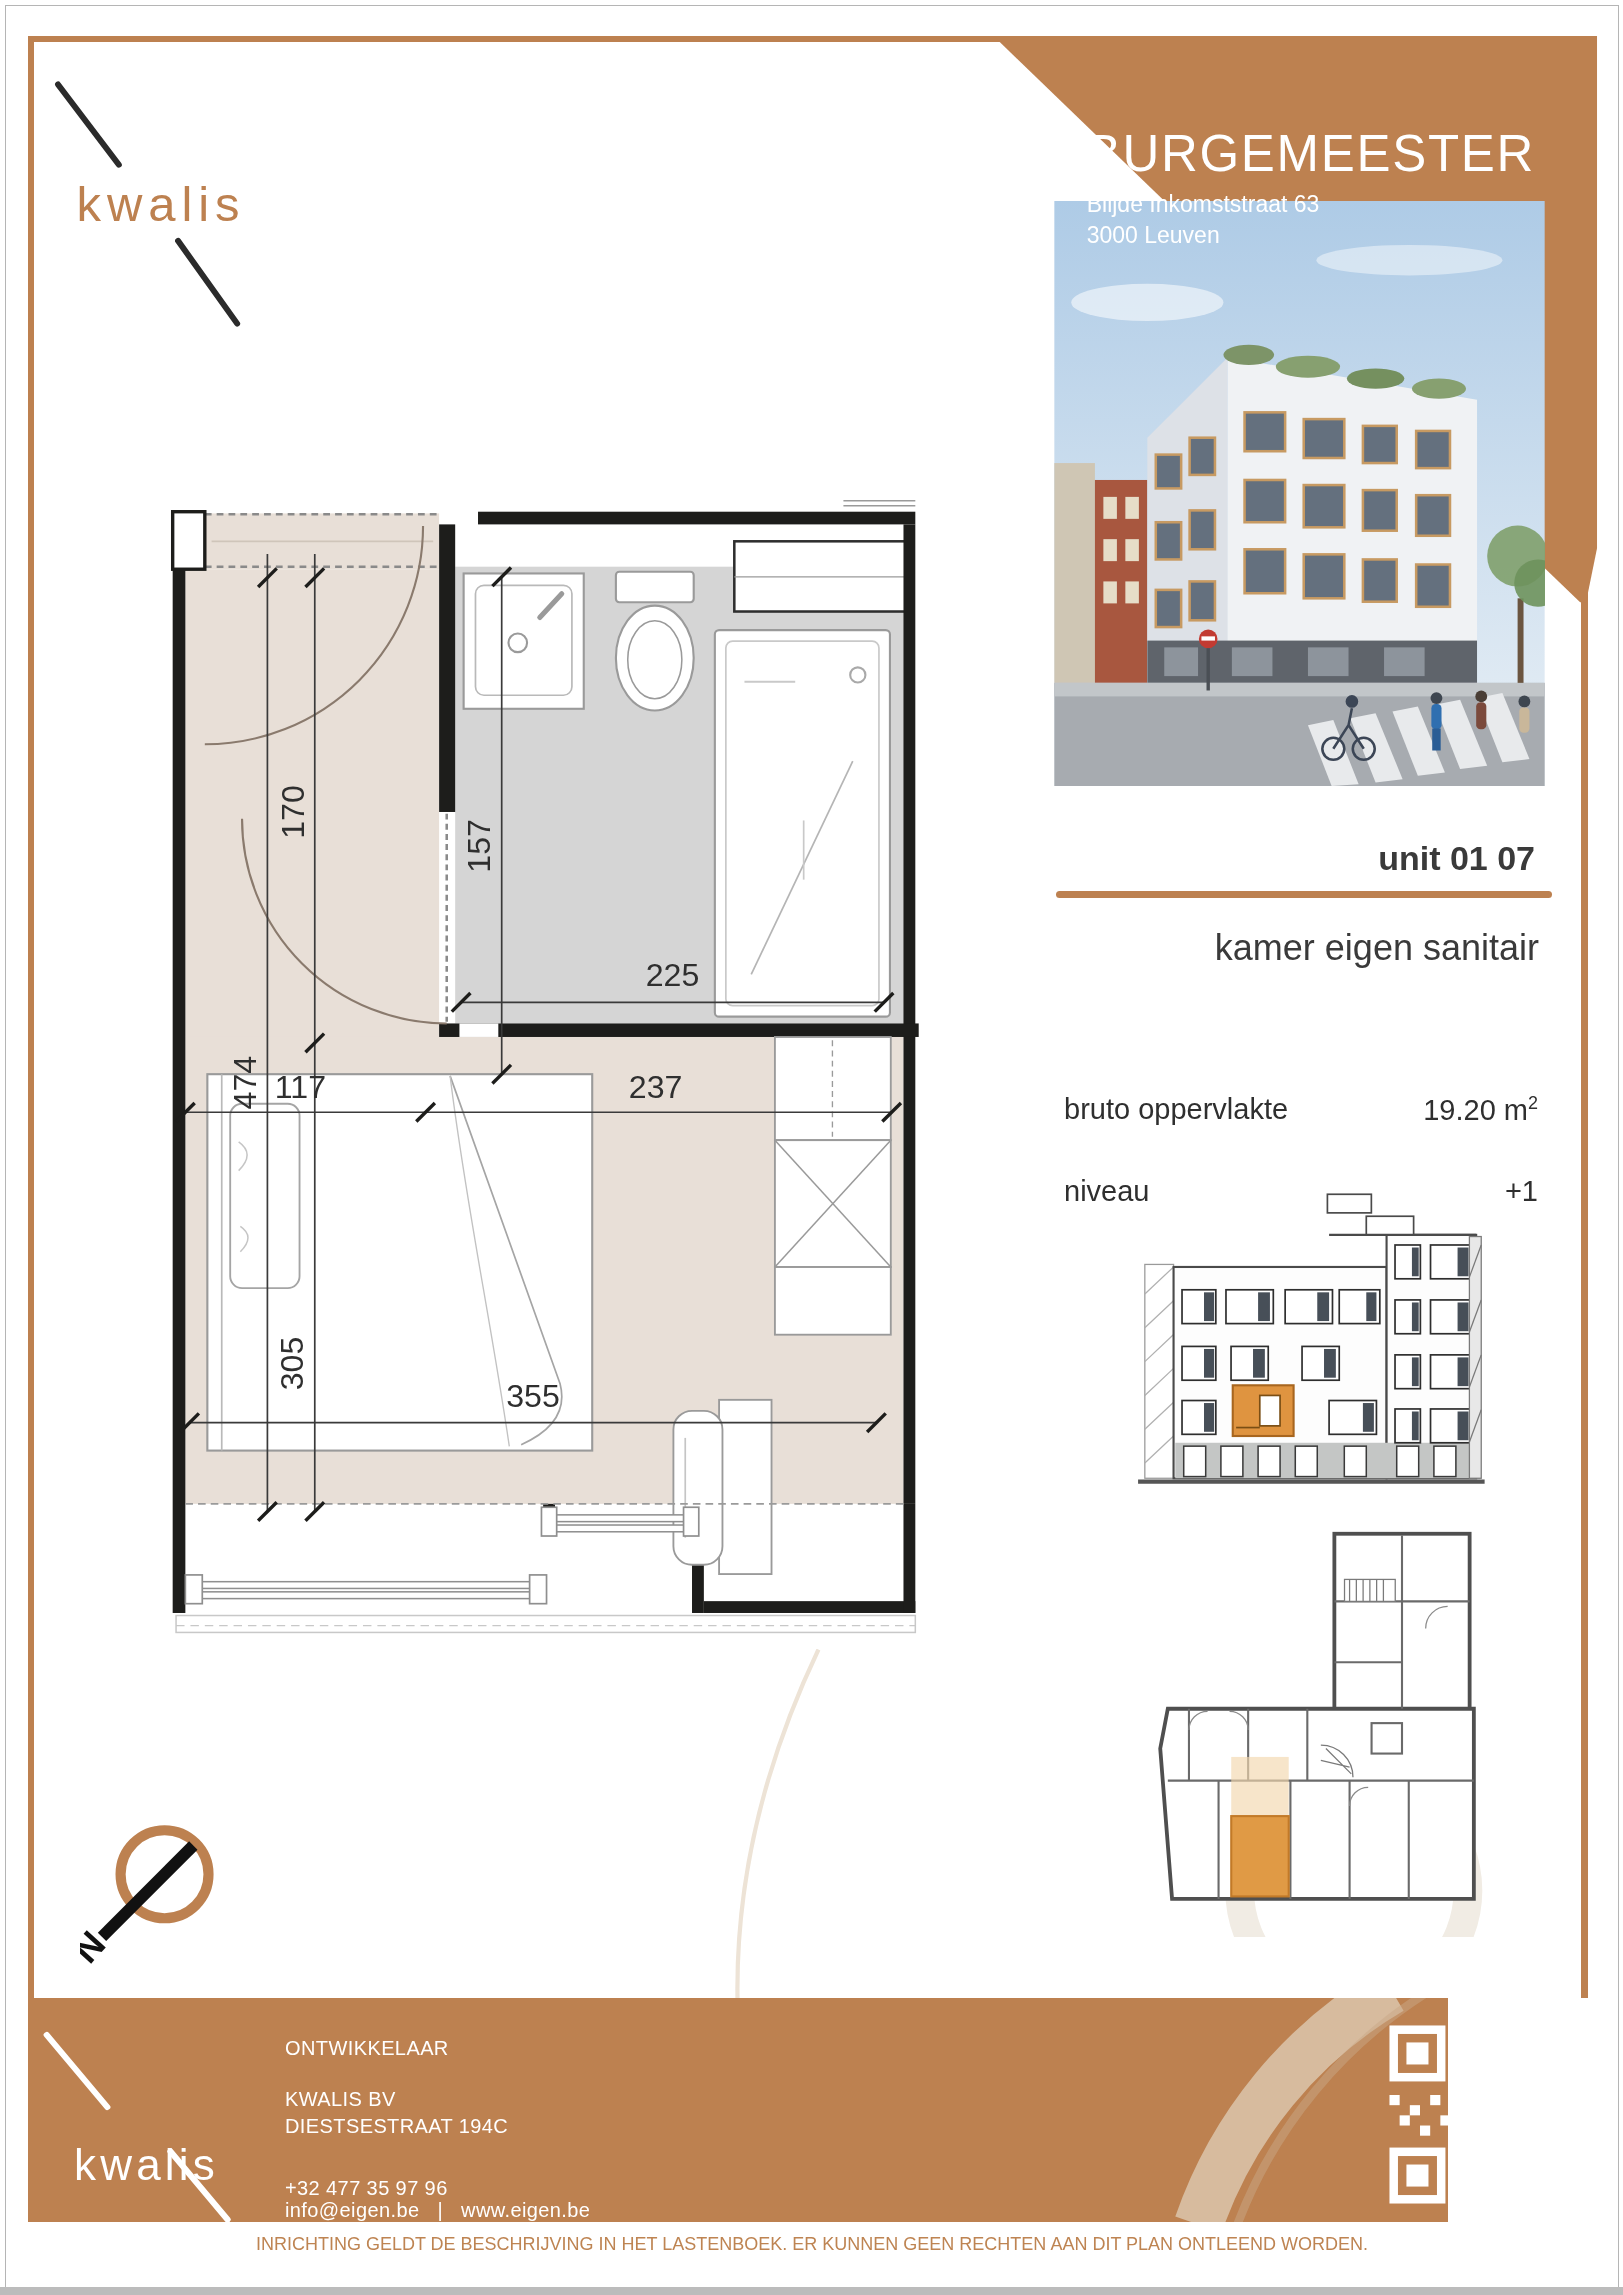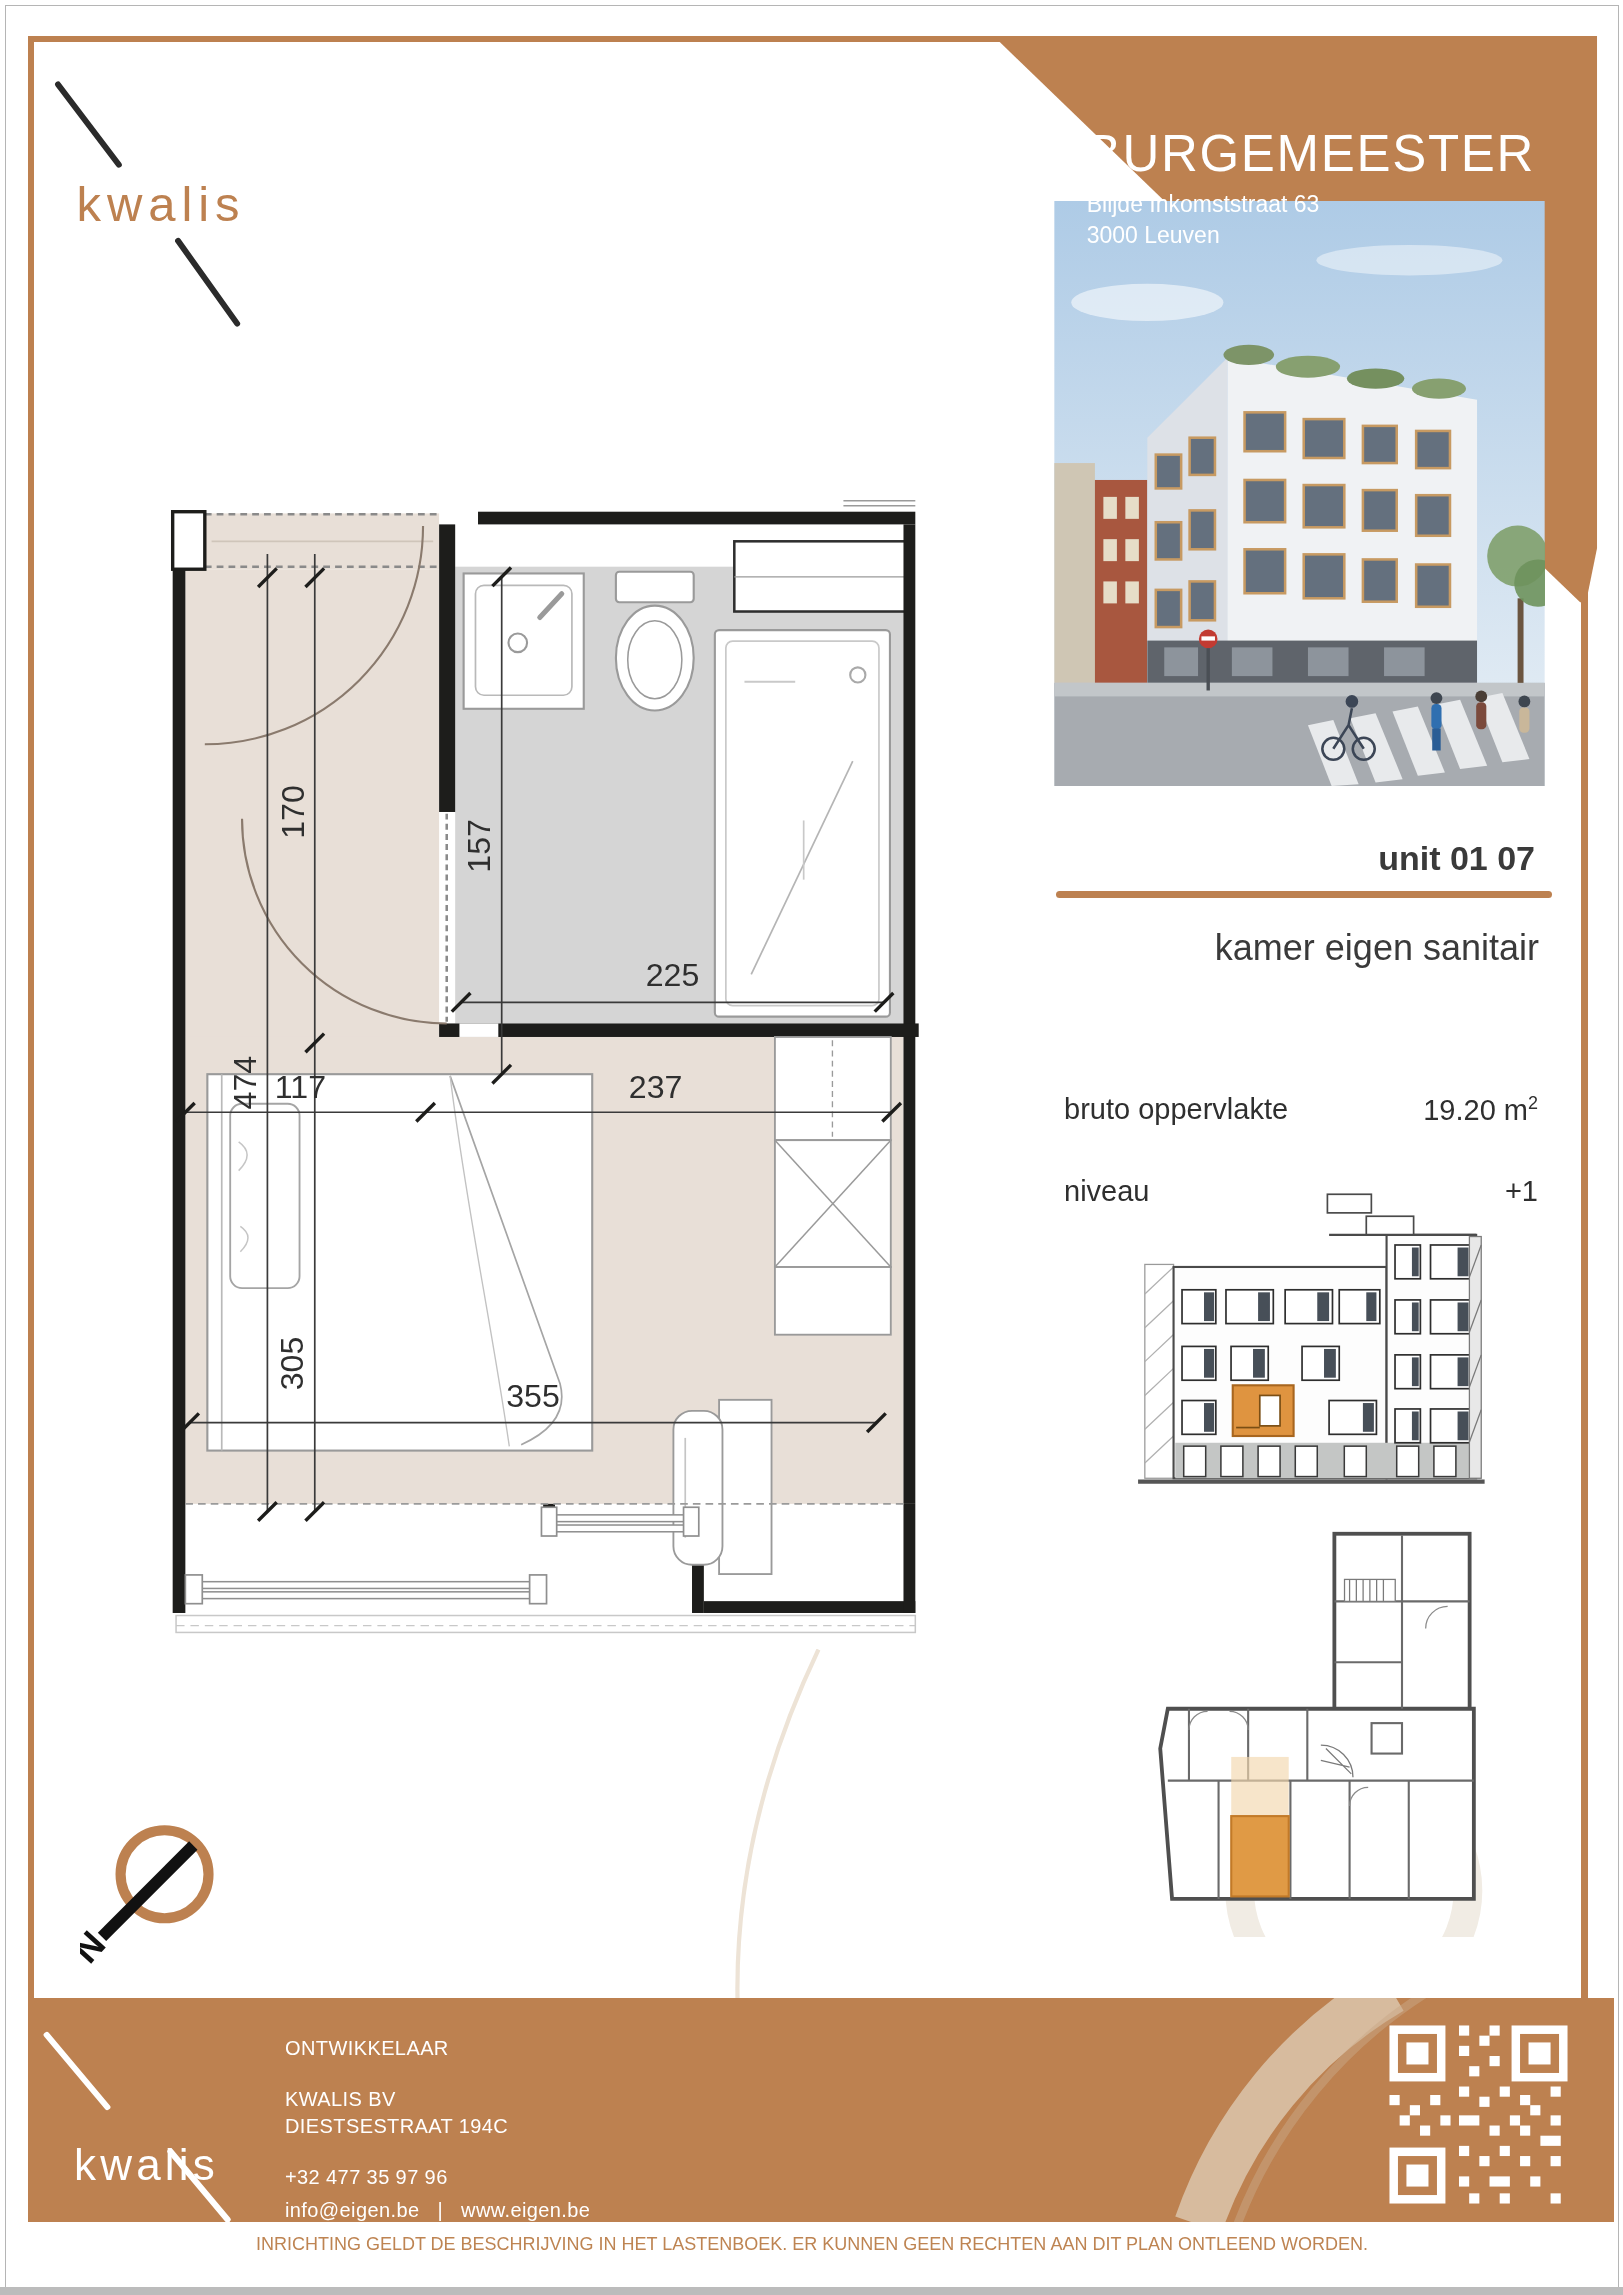--- a/index.html
+++ b/index.html
@@ -23,21 +23,21 @@
   .unit-label{right:89px;top:839px;font-size:34px;color:#3a3a3a;z-index:6;font-weight:bold;}
   .divider{left:1056px;top:891px;width:496px;height:6.8px;background:#BD8150;border-radius:4.2px;z-index:6;}
   .unit-type{right:85px;top:927px;font-size:36px;color:#3a3a3a;z-index:6;}
   .fieldrow{font-size:29px;color:#2f2f2f;z-index:6;}
   .f-area-l{left:1064px;top:1093px;}
   .f-area-v{right:86px;top:1093px;}
   .f-niv-l{left:1064px;top:1175px;}
   .f-niv-v{right:86px;top:1175px;}
   sup{font-size:0.62em;}
   
-  .footer{left:28px;top:1998px;width:1586px;height:224px;background:#BD8150;z-index:10;overflow:hidden;}
+  .footer{left:28px;top:1998px;width:1420px;height:224px;background:#BD8150;z-index:10;overflow:hidden;}
   .f-contact{position:absolute;left:257px;color:#fff;font-size:20px;letter-spacing:0.4px;}
   .f-logo-text{position:absolute;left:74px;top:2140px;color:#fff;font-size:44px;letter-spacing:4.2px;z-index:12;}
   .f-diag{position:absolute;background:#fff;z-index:12;border-radius:2.5px;}
   .disclaimer{left:0;top:2231px;width:1624px;text-align:center;color:#BE8452;font-size:18px;line-height:1.55;z-index:6;}
   .graybar{left:0;top:2287px;width:1624px;height:8.5px;background:#bcbcbc;z-index:41;}
   svg text{font-family:"Liberation Sans",sans-serif;}
 </style>
 </head>
 <body>
 
@@ -438,21 +438,21 @@
   </svg>
 
   <div class="abs footer">
     <svg style="position:absolute;left:0;top:0;" width="1570" height="224" viewBox="0 0 1856 265">
       <path d="M 1612 -10 A 520 520 0 0 0 1384 268" stroke="#D9C1A6" stroke-width="58" fill="none" opacity="0.9"></path>
       <path d="M 1660 -10 A 560 560 0 0 0 1430 268" stroke="#C9A886" stroke-width="10" fill="none" opacity="0.5"></path>
     </svg>
     <div class="f-contact" style="top:39px;">ONTWIKKELAAR</div>
     <div class="f-contact" style="top:90px;">KWALIS BV</div>
     <div class="f-contact" style="top:117px;">DIESTSESTRAAT 194C</div>
-    <div class="f-contact" style="top:168px;">+32 477 35 97 96</div>
+    <div class="f-contact" style="top:179px;">+32 477 35 97 96</div>
     <div class="f-contact" style="top:201px;">
       <span>info@eigen.be</span>
       <span style="margin:0 12px;">|</span>
       <span>www.eigen.be</span>
     </div>
 
     <svg style="position:absolute;left:1353px;top:18.6px;" width="195" height="195" viewBox="0 0 230 230">
       <g fill="#ffffff">
         <rect x="10" y="10" width="66" height="66"></rect>
           <rect x="154" y="10" width="66" height="66"></rect>

